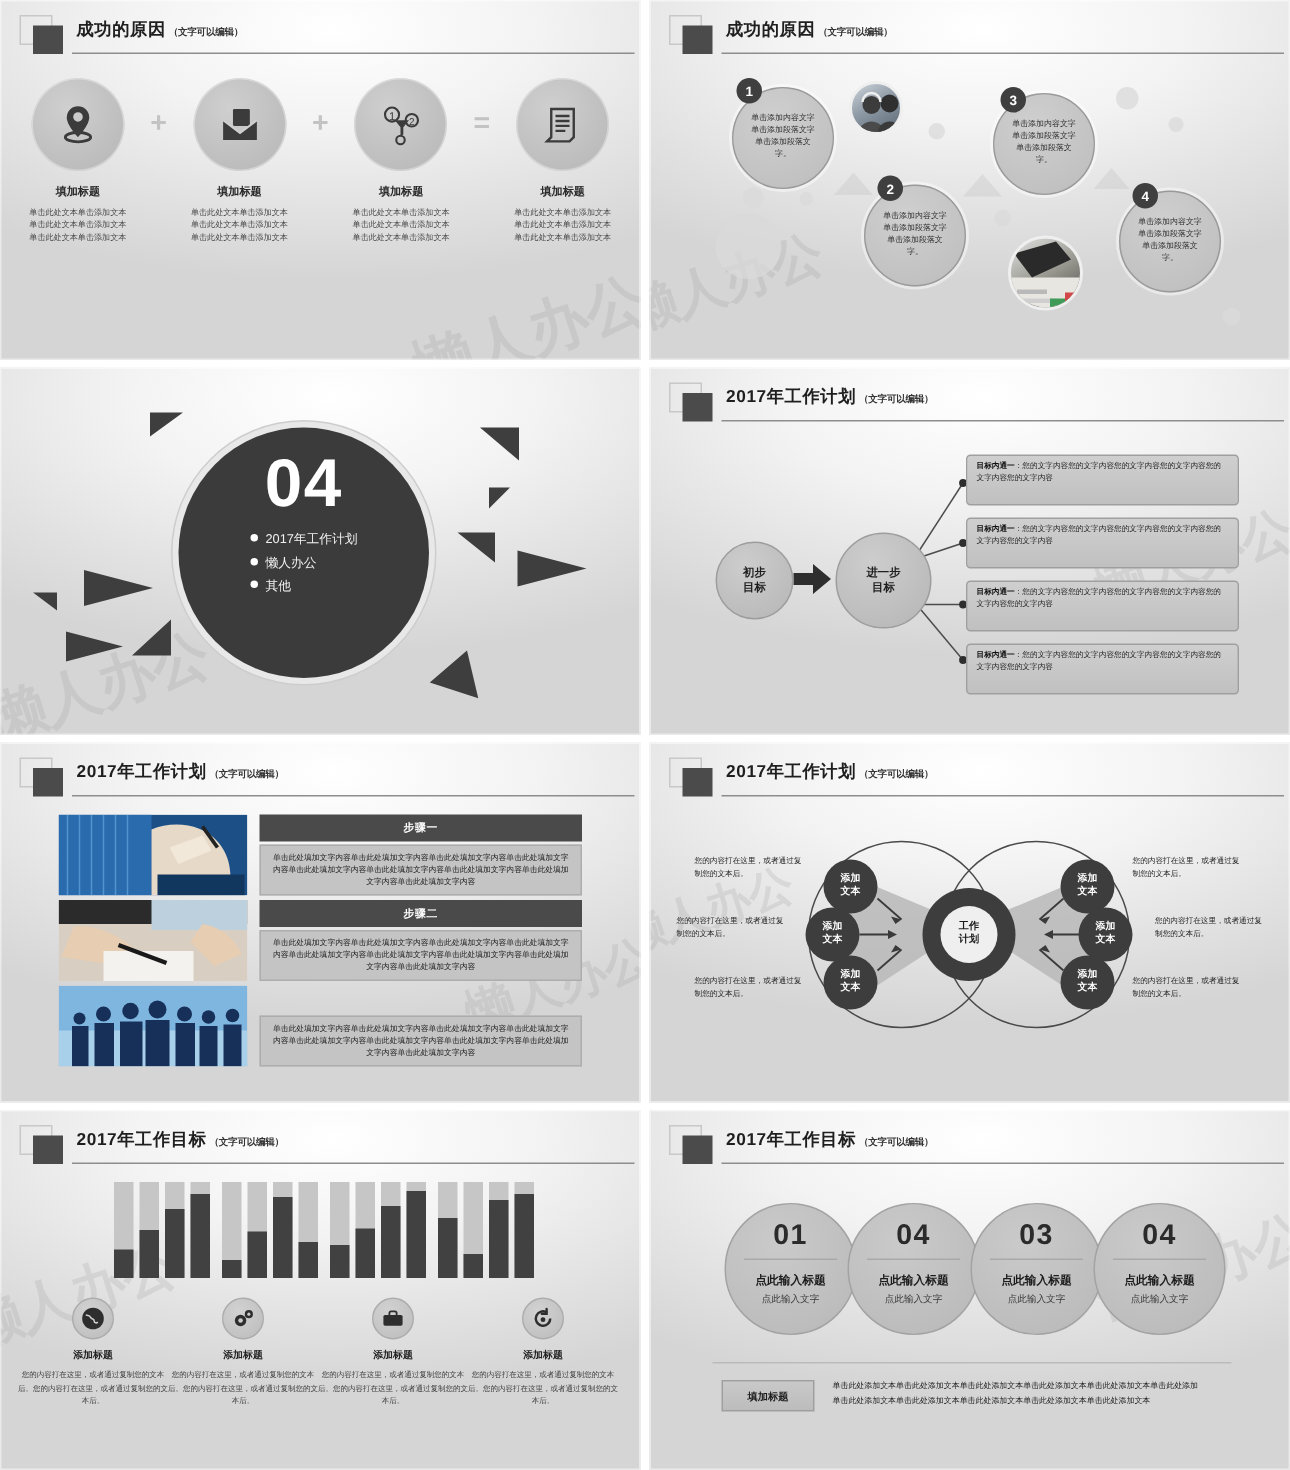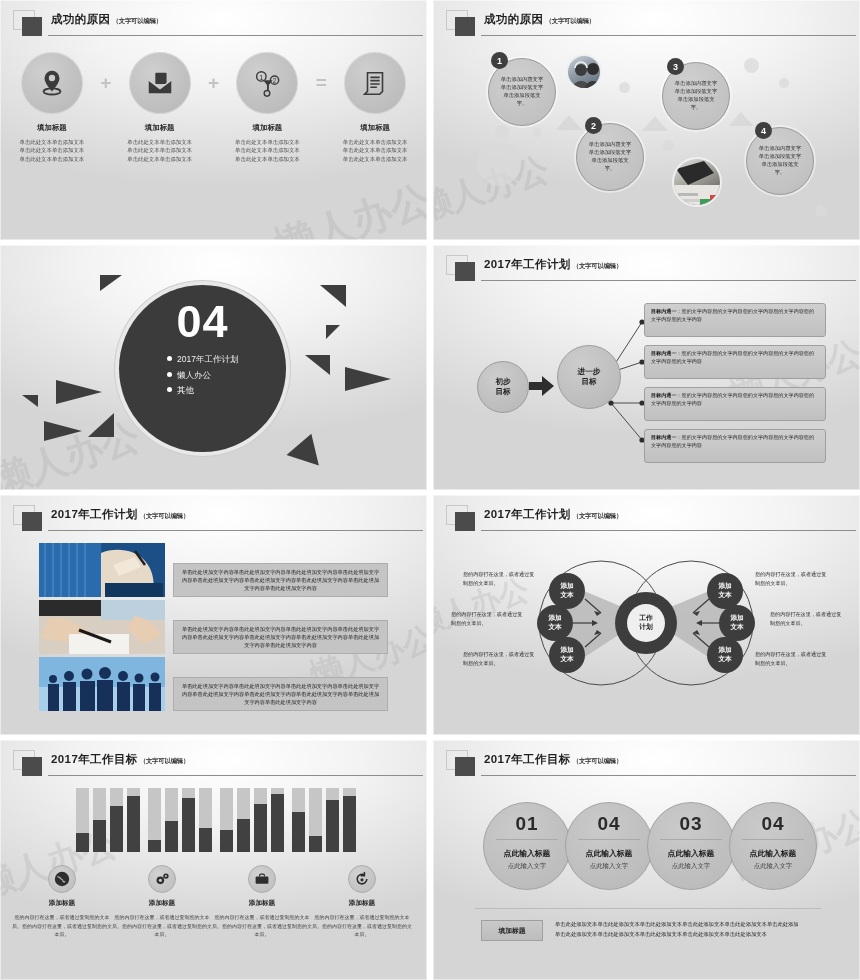--- a/index.html
+++ b/index.html
@@ -355,21 +355,21 @@
       <circle cx="176" cy="128" r="2.6" fill="#2e2e2e"></circle>
       <circle cx="178" cy="158" r="2.6" fill="#2e2e2e"></circle>
       <circle cx="209" cy="77" r="2.6" fill="#2e2e2e"></circle>
       <circle cx="209" cy="117" r="2.6" fill="#2e2e2e"></circle>
       <circle cx="209" cy="158" r="2.6" fill="#2e2e2e"></circle>
       <circle cx="209" cy="195" r="2.6" fill="#2e2e2e"></circle>
       <path d="M96 137h13v-6l12 10-12 10v-6H96z" fill="#2e2e2e"></path>
     </svg>
 
     <div class="s4-c" style="left:44px;top:116px;width:52px;height:52px;">初步<br>目标</div>
-    <div class="s4-c" style="left:124px;top:100px;width:64px;height:64px;">进一步<br>目标</div>
+    <div class="s4-c" style="left:124px;top:110px;width:64px;height:64px;">进一步<br>目标</div>
 
     <div class="s4-box" style="left:211px;top:58px;width:182px;height:34px;">
       <b>目标内通一</b>：<span>您的文字内容您的文字内容您的文字内容您的文字内容您的文字内容您的文字内容</span>
     </div>
     <div class="s4-box" style="left:211px;top:100px;width:182px;height:34px;">
       <b>目标内通一</b>：<span>您的文字内容您的文字内容您的文字内容您的文字内容您的文字内容您的文字内容</span>
     </div>
     <div class="s4-box" style="left:211px;top:142px;width:182px;height:34px;">
       <b>目标内通一</b>：<span>您的文字内容您的文字内容您的文字内容您的文字内容您的文字内容您的文字内容</span>
     </div>
@@ -427,22 +427,24 @@
             <circle cx="84" cy="19" r="5"></circle>
             <rect x="78" y="25" width="13" height="29"></rect>
             <circle cx="100" cy="21" r="4.5"></circle>
             <rect x="94" y="27" width="12" height="27"></rect>
             <circle cx="116" cy="20" r="4.5"></circle>
             <rect x="110" y="26" width="12" height="28"></rect>
           </g>
         </svg>
     </div>
 
+    <div class="s5-hd" style="left:173px;top:48px;width:215px;">步骤一</div>
     <div class="s5-bd" style="left:173px;top:68px;width:215px;height:34px;">单击此处填加文字内容单击此处填加文字内容单击此处填加文字内容单击此处填加文字内容单击此处填加文字内容单击此处填加文字内容单击此处填加文字内容单击此处填加文字内容单击此处填加文字内容</div>
 
+    <div class="s5-hd" style="left:173px;top:105px;width:215px;">步骤二</div>
     <div class="s5-bd" style="left:173px;top:125px;width:215px;height:34px;">单击此处填加文字内容单击此处填加文字内容单击此处填加文字内容单击此处填加文字内容单击此处填加文字内容单击此处填加文字内容单击此处填加文字内容单击此处填加文字内容单击此处填加文字内容</div>
 
     <div class="s5-bd" style="left:173px;top:182px;width:215px;height:34px;">单击此处填加文字内容单击此处填加文字内容单击此处填加文字内容单击此处填加文字内容单击此处填加文字内容单击此处填加文字内容单击此处填加文字内容单击此处填加文字内容单击此处填加文字内容</div>
   </div>
 
   <div class="slide">
     <div class="hdr">
       <div class="sq-out"></div>
       <div class="sq-fill"></div>
       <div class="ttl"><span>2017年工作计划</span><span class="sub">（文字可以编辑）</span></div>

